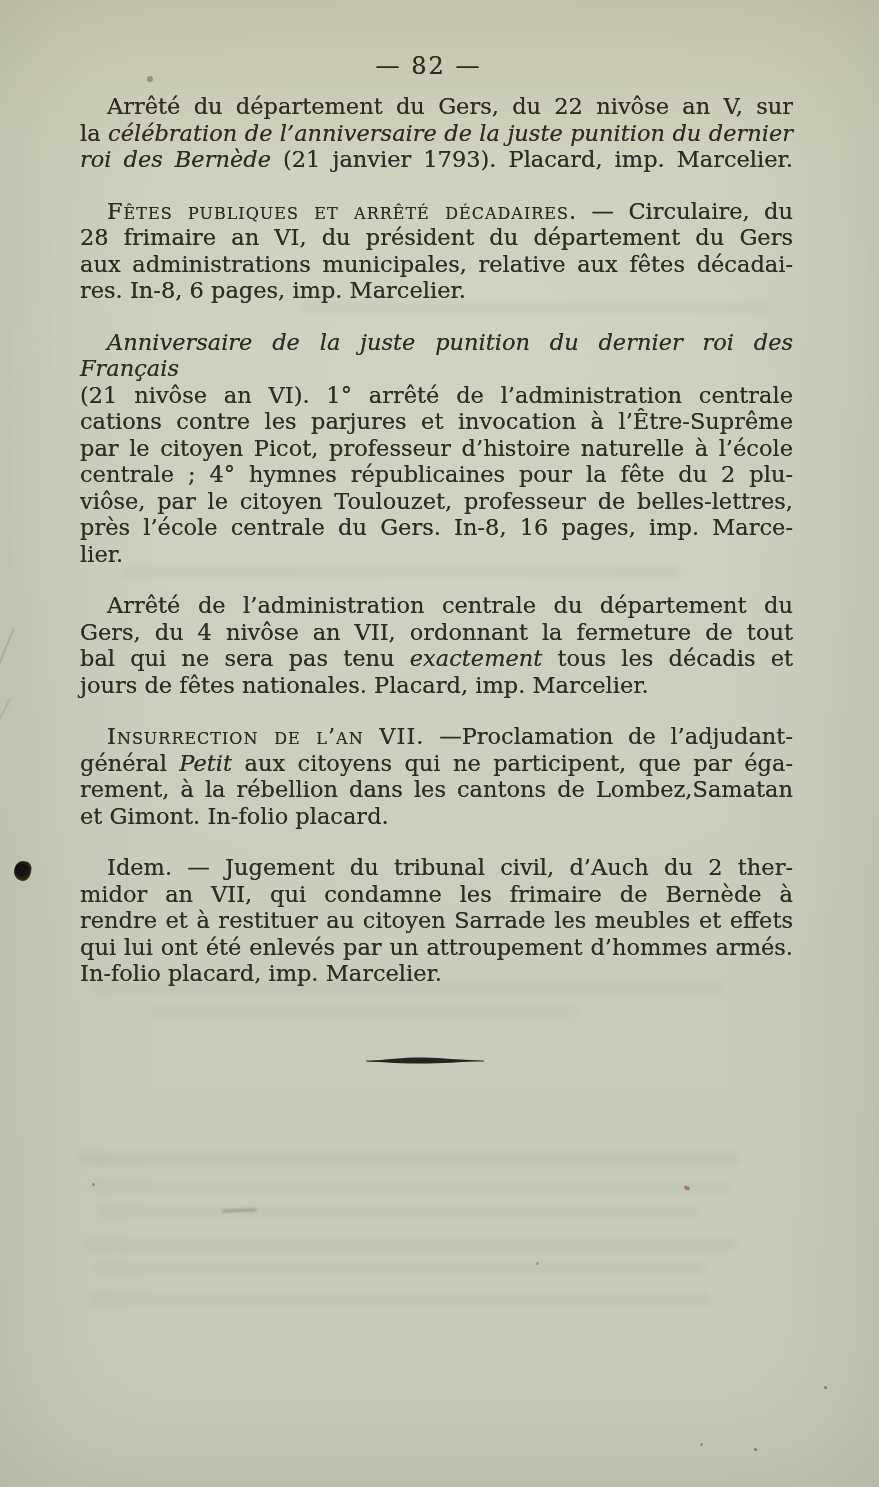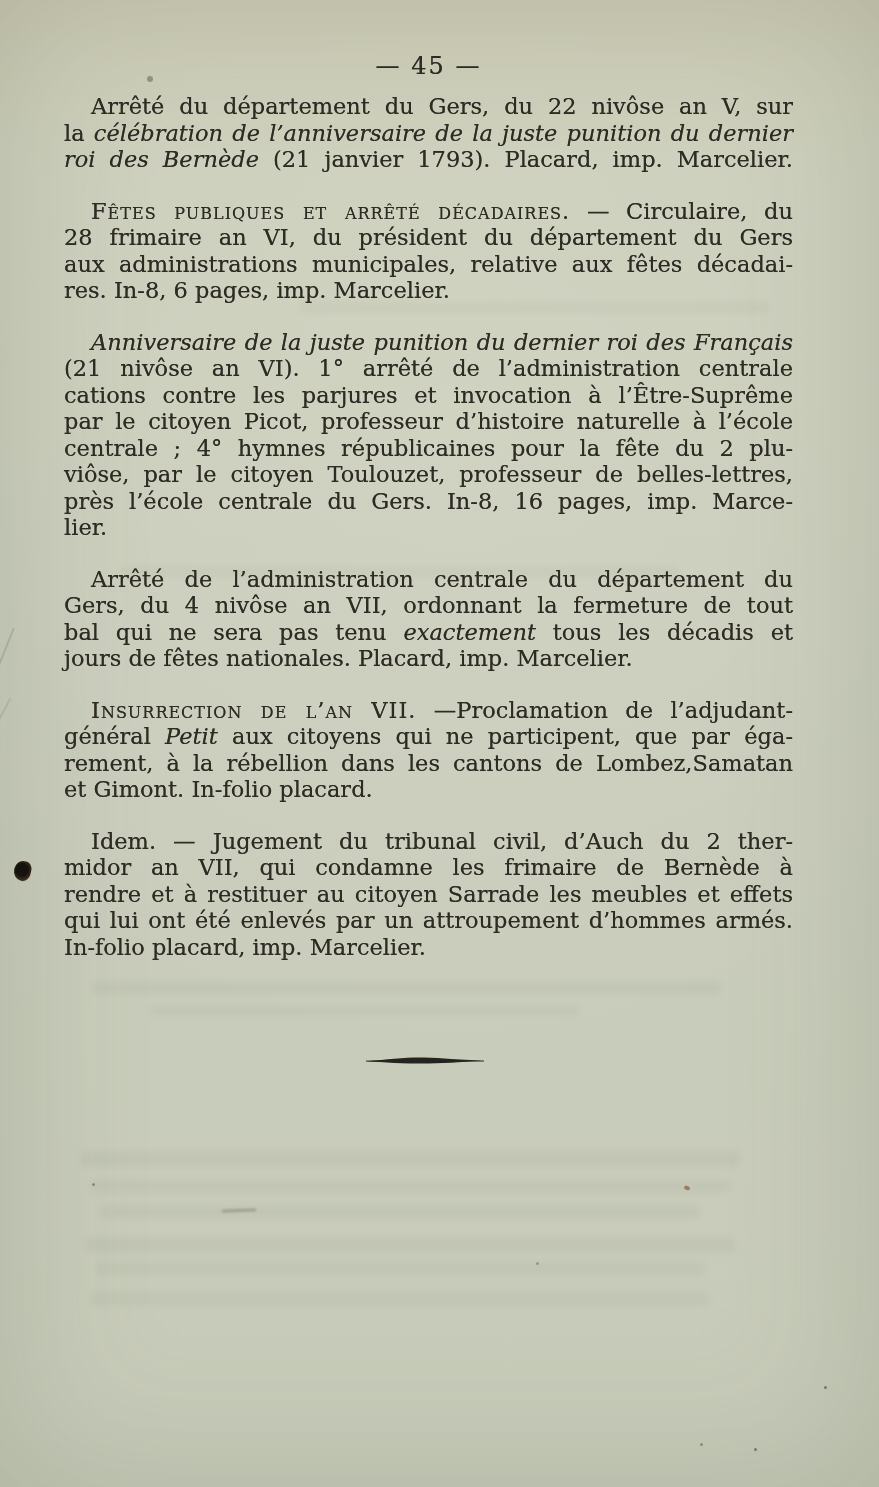--- a/index.html
+++ b/index.html
@@ -23,21 +23,21 @@
     letter-spacing:2px;
     margin-bottom:13px;
     text-shadow:0 0 0.6px rgba(44,41,34,0.75);
   }
   .para{
     margin:0 0 25px 0;
     font-size:22.5px;
     line-height:26.5px;
     text-shadow:0 0 0.6px rgba(44,41,34,0.7);
   }
-  .line{display:block;text-align:justify;text-justify:inter-word;white-space:normal;}
+  .line{display:block;text-align:justify;text-justify:inter-word;white-space:normal;margin-left:16px;}
   .line.j{text-align-last:justify;}
   .line.last{text-align-last:left;}
   .line.indent{text-indent:27px;}
   .seg.italic{font-style:italic;}
   .seg.smallcaps{font-variant:small-caps;letter-spacing:1px;}
   .divider{
     position:absolute;left:366px;top:1055px;width:118px;height:12px;
   }
   .divider svg{display:block;}
   
@@ -86,21 +86,21 @@
   .sp3{left:754px;top:1448px;}
   .sp4{left:536px;top:1262px;opacity:.35;}
   .sp5{left:700px;top:1443px;opacity:.4;}
 </style>
 </head>
 <body>
 
 <div class="page">
 
   <div class="text-column">
-    <div class="page-number">— 45 —</div>
+    <div class="page-number">— 82 —</div>
     <div id="text-body">
         <div class="para">
           <div class="line j indent"><span class="seg normal">Arrêté du département du Gers, du 22 nivôse an V, sur</span></div>
           <div class="line j"><span class="seg normal">la </span><span class="seg italic">célébration de l’anniversaire de la juste punition du dernier</span></div>
           <div class="line j"><span class="seg italic">roi des Bernède</span><span class="seg normal"> (21 janvier 1793). Placard, imp. Marcelier.</span></div>
         </div>
         <div class="para">
           <div class="line j indent"><span class="seg smallcaps">Fêtes publiques et arrêté décadaires.</span><span class="seg normal"> — Circulaire, du</span></div>
           <div class="line j"><span class="seg normal">28 frimaire an VI, du président du département du Gers</span></div>
           <div class="line j"><span class="seg normal">aux administrations municipales, relative aux fêtes décadai-</span></div>

